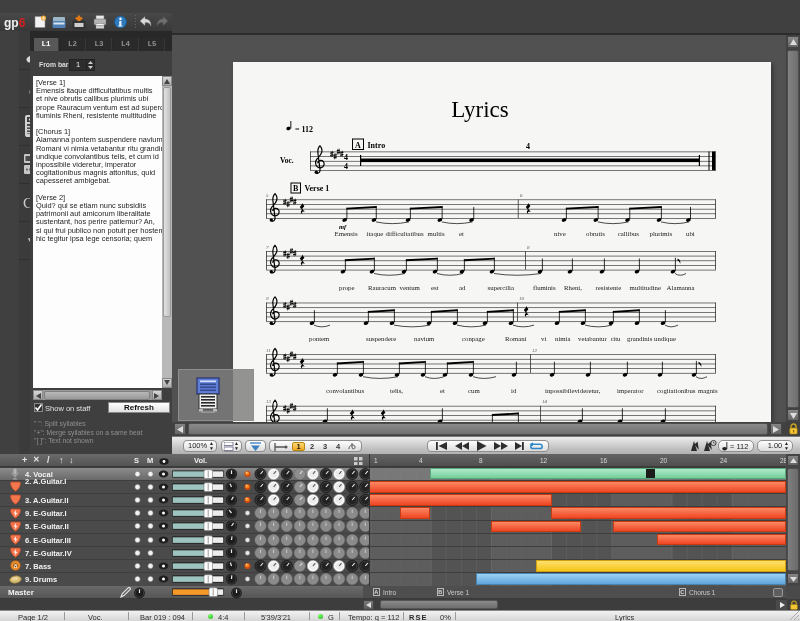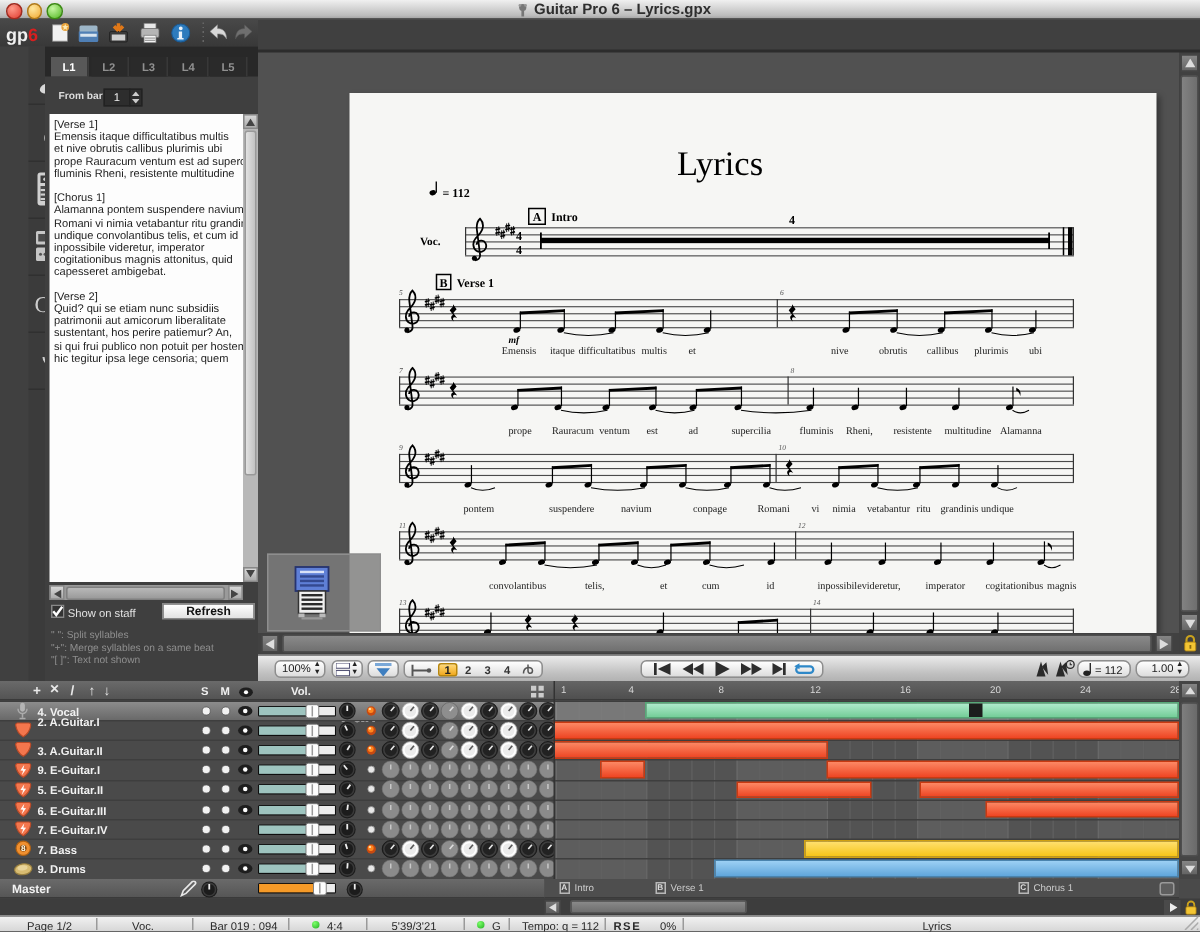--- a/index.html
+++ b/index.html
@@ -15,21 +15,21 @@
   #tabstrip{left:172px;top:13px;width:628px;height:22px;background:#2c2c2c;margin-top:20px;}
   #tab{position:absolute;left:0px;top:4px;width:114px;height:18px;background:linear-gradient(#585858,#454545);border-radius:4px 4px 0 0;border:1px solid #2a2a2a;border-bottom:none;box-sizing:border-box;}
   #tab span{position:absolute;left:9px;top:4px;font-size:8.5px;font-weight:bold;color:#e0e0e0;}
   #tab .x{position:absolute;right:6px;top:4px;font-size:9px;color:#bbb;font-weight:normal;}
   
   #leftcol{left:0;top:31px;width:30px;height:423px;background:#3b3b3b;border-right:1px solid #2a2a2a;box-sizing:border-box;margin-left:19px;}
   .lcell{position:absolute;left:0;width:29px;height:38px;border-bottom:1px solid #303030;}
   
   #leftpanel{left:30px;top:31px;width:142px;height:423px;background:#3f3f3f;}
   #ltabs{position:absolute;left:0;top:0;width:142px;height:20px;background:#282828;}
-  .ltab{position:absolute;top:7px;height:13px;width:25px;background:#2a2a2a;color:#909090;font-size:7.5px;font-weight:bold;text-align:center;line-height:13px;border-right:1px solid #383838;box-sizing:border-box;}
+  .ltab{position:absolute;top:7px;height:13px;width:25px;background:#2a2a2a;color:#909090;font-size:7.5px;font-weight:bold;text-align:center;line-height:13px;border-right:1px solid #383838;box-sizing:border-box;font-family:Liberation Mono, monospace;}
   .ltab.on{background:#585858;color:#fff;}
   #frombar{position:absolute;left:9px;top:30px;font-size:6.8px;font-weight:bold;color:#ddd;}
   #spin{position:absolute;left:39px;top:28px;width:16px;height:10px;background:#2d2d2d;border:1px solid #222;color:#eee;font-size:7.5px;text-align:center;line-height:10px;}
   #spinarr{position:absolute;left:56px;top:28px;width:7px;height:10px;background:#2d2d2d;border:1px solid #222;}
   #lyrbox{position:absolute;left:3px;top:45px;width:129px;height:312px;background:#fdfdfd;color:#1d1d1d;font-size:7.4px;line-height:8.2px;padding:3px 0 0 3px;box-sizing:border-box;white-space:pre;overflow:hidden;}
   #vsc{position:absolute;left:132px;top:45px;width:9.5px;height:312px;background:#b8b8b8;}
   #hsc{position:absolute;left:3px;top:359px;width:129px;height:10px;background:#9a9a9a;}
   #showrow{position:absolute;left:4px;top:372px;width:138px;height:12px;color:#e2e2e2;font-size:7.5px;}
   #refresh{position:absolute;left:78px;top:371px;width:62px;height:11px;background:linear-gradient(#ffffff,#e2e2e2);border:1px solid #888;box-sizing:border-box;color:#111;font-size:8px;font-weight:bold;text-align:center;line-height:9px;}
   .help{position:absolute;left:4px;color:#8f8f8f;font-size:6.8px;}
@@ -48,32 +48,20 @@
   .tname{position:absolute;left:25px;top:2px;font-size:7.5px;font-weight:bold;color:#f2f2f2;}
   
   #statusbar{left:0;top:610px;width:800px;height:11px;background:linear-gradient(#f2f2f2,#d6d6d6);border-top:1px solid #8a8a8a;box-sizing:border-box;font-size:7.5px;color:#2a2a2a;}
   .sbit{position:absolute;top:1.5px;}
   .sdiv{position:absolute;top:1px;width:1px;height:8px;background:#9a9a9a;}
   .dot{position:absolute;top:3px;width:5px;height:5px;border-radius:50%;background:radial-gradient(circle at 35% 30%,#7dff6a,#1fae1f);}
 </style>
 </head>
 <body>
 <div id="app">
-  <div id="titlebar" class="abs">
-    <div class="tl" style="left:4.3px;background:radial-gradient(circle at 35% 30%,#ff9a8a,#e13b2f);border:0.5px solid #a02b20;"></div>
-    <div class="tl" style="left:17.7px;background:radial-gradient(circle at 35% 30%,#ffe9a0,#f0a830);border:0.5px solid #b07a18;"></div>
-    <div class="tl" style="left:31.2px;background:radial-gradient(circle at 35% 30%,#c6f7a2,#52b822);border:0.5px solid #3c8a14;"></div>
-    <svg class="abs" style="left:344px;top:2px" width="9" height="10" viewBox="0 0 9 10">
-        <circle cx="4.5" cy="3" r="2.4" fill="#777"></circle>
-        <rect x="3.6" y="3" width="1.8" height="6" fill="#777"></rect>
-        <circle cx="2.6" cy="1.6" r="0.9" fill="#999"></circle>
-        <circle cx="6.4" cy="1.6" r="0.9" fill="#999"></circle>
-      </svg>
-    <div id="titletext">Guitar Pro 6 – Lyrics.gpx</div>
-  </div>
   <div id="toolbar" class="abs">
     <div style="position:absolute;left:4px;top:3px;font-size:12px;font-weight:bold;color:#f0f0f0;font-family:'Liberation Sans',sans-serif;">gp<span style="color:#d81f1f;">6</span></div>
 
     <svg class="abs" style="left:33px;top:2px" width="14" height="14" viewBox="0 0 14 14">
       <path d="M2,1.5 h7 l3,3 v8 h-10 z" fill="#f2f2f2" stroke="#888" stroke-width="0.6"></path>
       <path d="M9,1.5 l3,3 h-3 z" fill="#c9c9c9"></path>
       <circle cx="10.5" cy="3" r="2.6" fill="#e8a33d"></circle>
         <path d="M10.5,1 l0.6,1.4 1.5,0.1 -1.2,1 0.4,1.5 -1.3,-0.8 -1.3,0.8 0.4,-1.5 -1.2,-1 1.5,-0.1 z" fill="#fff2c0" opacity="0.9"></path>
     </svg>
 

